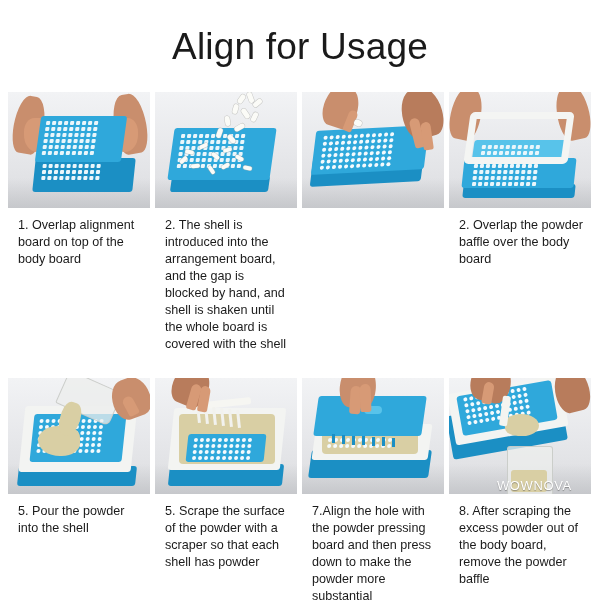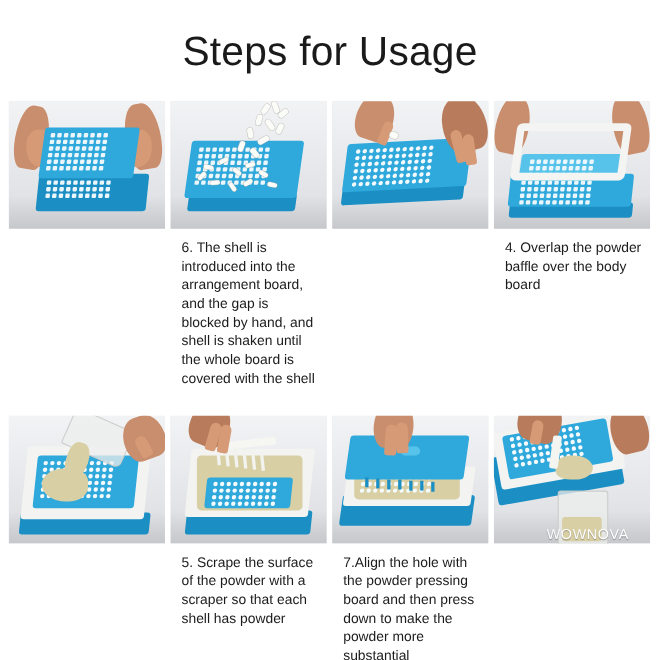--- a/index.html
+++ b/index.html
@@ -126,21 +126,21 @@
     line-height: 17px;
     color: #1b1b1b;
     padding: 9px 6px 0 10px;
     white-space: pre-line;
   }
   .row2 { margin-top: 25px; }
 </style>
 </head>
 <body>
 
-<h1 class="page-title">Steps for Usage</h1>
+<h1 class="page-title">Align for Usage</h1>
 
 <div class="steps-grid">
 
   <div class="steps-row">
 
     <div class="step-cell">
       <div class="photo">
         <div class="bg"></div>
         <div class="table-shadow"></div>
 
@@ -235,20 +235,21 @@
             <i></i>
             <i></i>
             <i></i>
             <i></i>
             <i></i>
             <i></i>
             <i></i>
             <i></i>
         </div>
       </div>
+      <div class="caption">1. Overlap alignment board on top of the body board</div>
     </div>
 
     <div class="step-cell">
       <div class="photo">
         <div class="bg"></div>
         <div class="table-shadow"></div>
 
         <div class="board dark" style="left:16px;top:84px;width:98px;height:16px;transform:skewX(-8deg);"></div>
         <div class="board" style="left:16px;top:36px;width:102px;height:52px;transform:skewX(-8deg);"></div>
         <div class="holes" style="left:24px;top:42px;grid-template-columns:repeat(11,4px);grid-template-rows:repeat(6,4px);transform:skewX(-8deg);">
@@ -339,21 +340,21 @@
           <div class="capsule" style="left:56px;top:62px;width:9px;height:4px;transform:rotate(40deg);"></div>
           <div class="capsule" style="left:68px;top:56px;width:9px;height:4px;transform:rotate(-15deg);"></div>
           <div class="capsule" style="left:80px;top:64px;width:9px;height:4px;transform:rotate(30deg);"></div>
           <div class="capsule" style="left:36px;top:72px;width:9px;height:4px;transform:rotate(-5deg);"></div>
           <div class="capsule" style="left:52px;top:76px;width:9px;height:4px;transform:rotate(55deg);"></div>
           <div class="capsule" style="left:66px;top:72px;width:9px;height:4px;transform:rotate(-30deg);"></div>
           <div class="capsule" style="left:88px;top:74px;width:9px;height:4px;transform:rotate(12deg);"></div>
           <div class="capsule" style="left:24px;top:66px;width:9px;height:4px;transform:rotate(-45deg);"></div>
         </div>
       </div>
-      <div class="caption">6. The shell is introduced into the arrangement board, and the gap is blocked by hand, and shell is shaken until the whole board is covered with the shell</div>
+      <div class="caption">2. The shell is introduced into the arrangement board, and the gap is blocked by hand, and shell is shaken until the whole board is covered with the shell</div>
     </div>
 
     <div class="step-cell">
       <div class="photo">
         <div class="bg"></div>
         <div class="table-shadow"></div>
         <div class="board dark" style="left:10px;top:62px;width:110px;height:30px;transform:skewX(-10deg) rotate(-3deg);"></div>
         <div class="board" style="left:12px;top:36px;width:112px;height:44px;transform:skewX(-10deg) rotate(-3deg);"></div>
         <div class="holes dots" style="left:20px;top:42px;grid-template-columns:repeat(12,4px);grid-template-rows:repeat(6,4px);transform:skewX(-10deg) rotate(-3deg);">
           <i></i>
@@ -526,21 +527,21 @@
             <i></i>
             <i></i>
             <i></i>
             <i></i>
             <i></i>
             <i></i>
         </div>
 
         <div class="board white" style="left:18px;top:20px;width:104px;height:52px;background:transparent;border:7px solid #f4f5f3;border-radius:5px;box-sizing:border-box;transform:skewX(-8deg);"></div>
       </div>
-      <div class="caption">4. Overlap the powder baffle over the body board</div>
+      <div class="caption">2. Overlap the powder baffle over the body board</div>
     </div>
 
   </div>
 
   <div class="steps-row row2">
 
     <div class="step-cell">
       <div class="photo">
         <div class="bg"></div>
         <div class="table-shadow"></div>
@@ -617,20 +618,21 @@
         </div>
 
         <div class="powder" style="left:30px;top:48px;width:42px;height:30px;border-radius:50% 40% 45% 55%;"></div>
 
         <div class="jar" style="left:52px;top:2px;width:56px;height:34px;transform:rotate(24deg);border-radius:2px 6px 6px 2px;"></div>
         <div class="powder" style="left:52px;top:24px;width:20px;height:34px;border-radius:40% 45% 55% 50%;transform:rotate(18deg);"></div>
 
         <div class="hand" style="right:0px;top:0px;width:38px;height:40px;transform:rotate(-20deg);"></div>
         <div class="finger" style="right:14px;top:18px;width:11px;height:20px;transform:rotate(-28deg);"></div>
       </div>
+      <div class="caption">5. Pour the powder into the shell</div>
     </div>
 
     <div class="step-cell">
       <div class="photo">
         <div class="bg"></div>
         <div class="table-shadow"></div>
         <div class="board dark" style="left:14px;top:86px;width:114px;height:22px;transform:skewX(-6deg);"></div>
         <div class="board white" style="left:16px;top:30px;width:112px;height:62px;transform:skewX(-6deg);"></div>
         <div class="powder" style="left:24px;top:36px;width:96px;height:50px;border-radius:4px;"></div>
         <div class="board" style="left:32px;top:56px;width:78px;height:28px;transform:skewX(-6deg);"></div>
@@ -827,16 +829,17 @@
         <div class="hand l3" style="left:22px;top:-16px;width:40px;height:40px;transform:rotate(14deg);"></div>
         <div class="finger" style="left:34px;top:4px;width:10px;height:22px;transform:rotate(10deg);"></div>
         <div class="hand l3" style="right:2px;top:-10px;width:34px;height:44px;transform:rotate(-14deg);"></div>
 
         <div style="position:absolute;left:52px;top:18px;width:8px;height:30px;background:#f4f4f0;border-radius:2px;transform:rotate(8deg);"></div>
 
         <div class="jar" style="left:58px;top:68px;width:44px;height:48px;border-radius:3px;"></div>
         <div class="powder" style="left:62px;top:92px;width:36px;height:22px;border-radius:3px;"></div>
         <div class="watermark" style="left:48px;top:100px;">WOWNOVA</div>
       </div>
+      <div class="caption">8. After scraping the excess powder out of the body board, remove the powder baffle</div>
     </div>
 
   </div>
 </div>
 
 </body></html>

